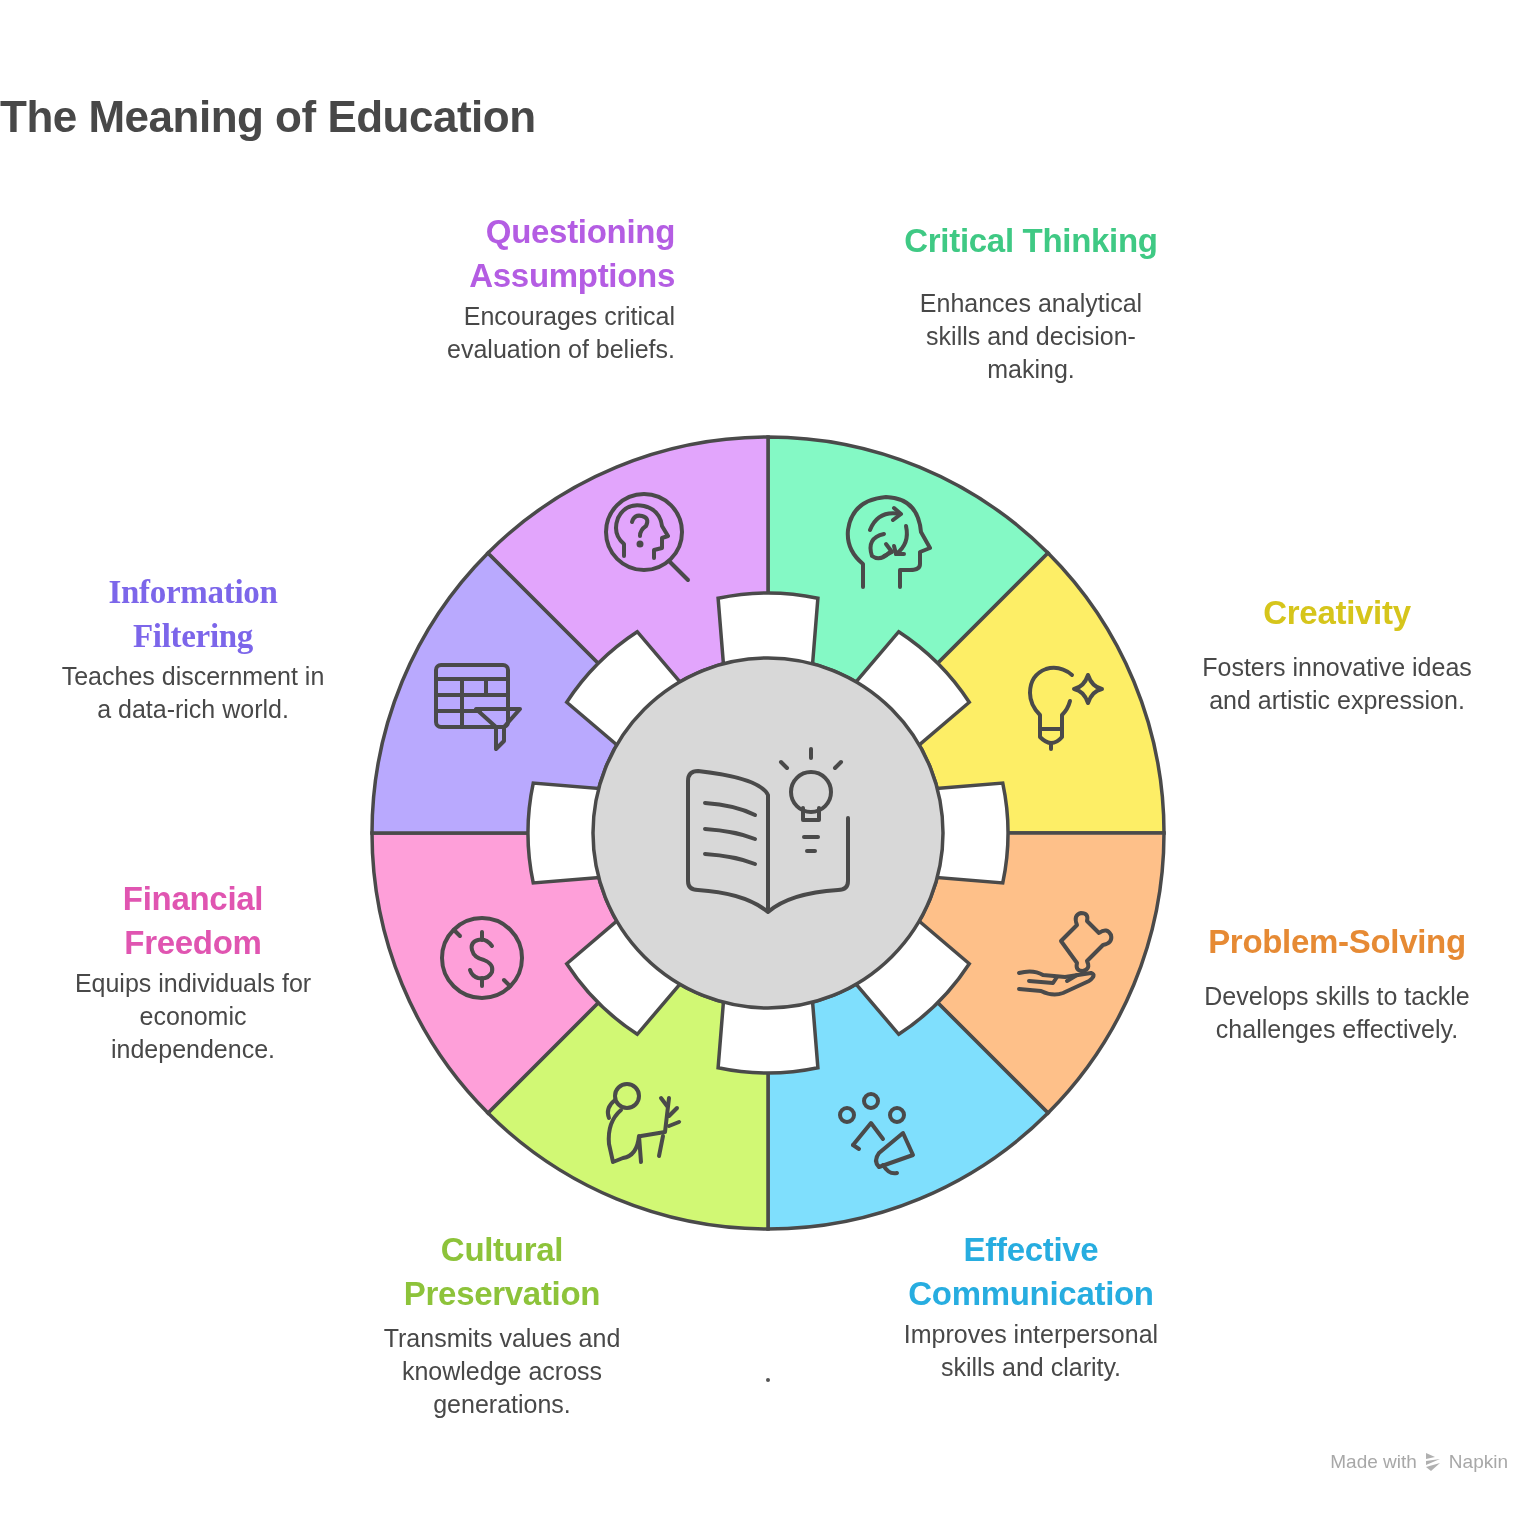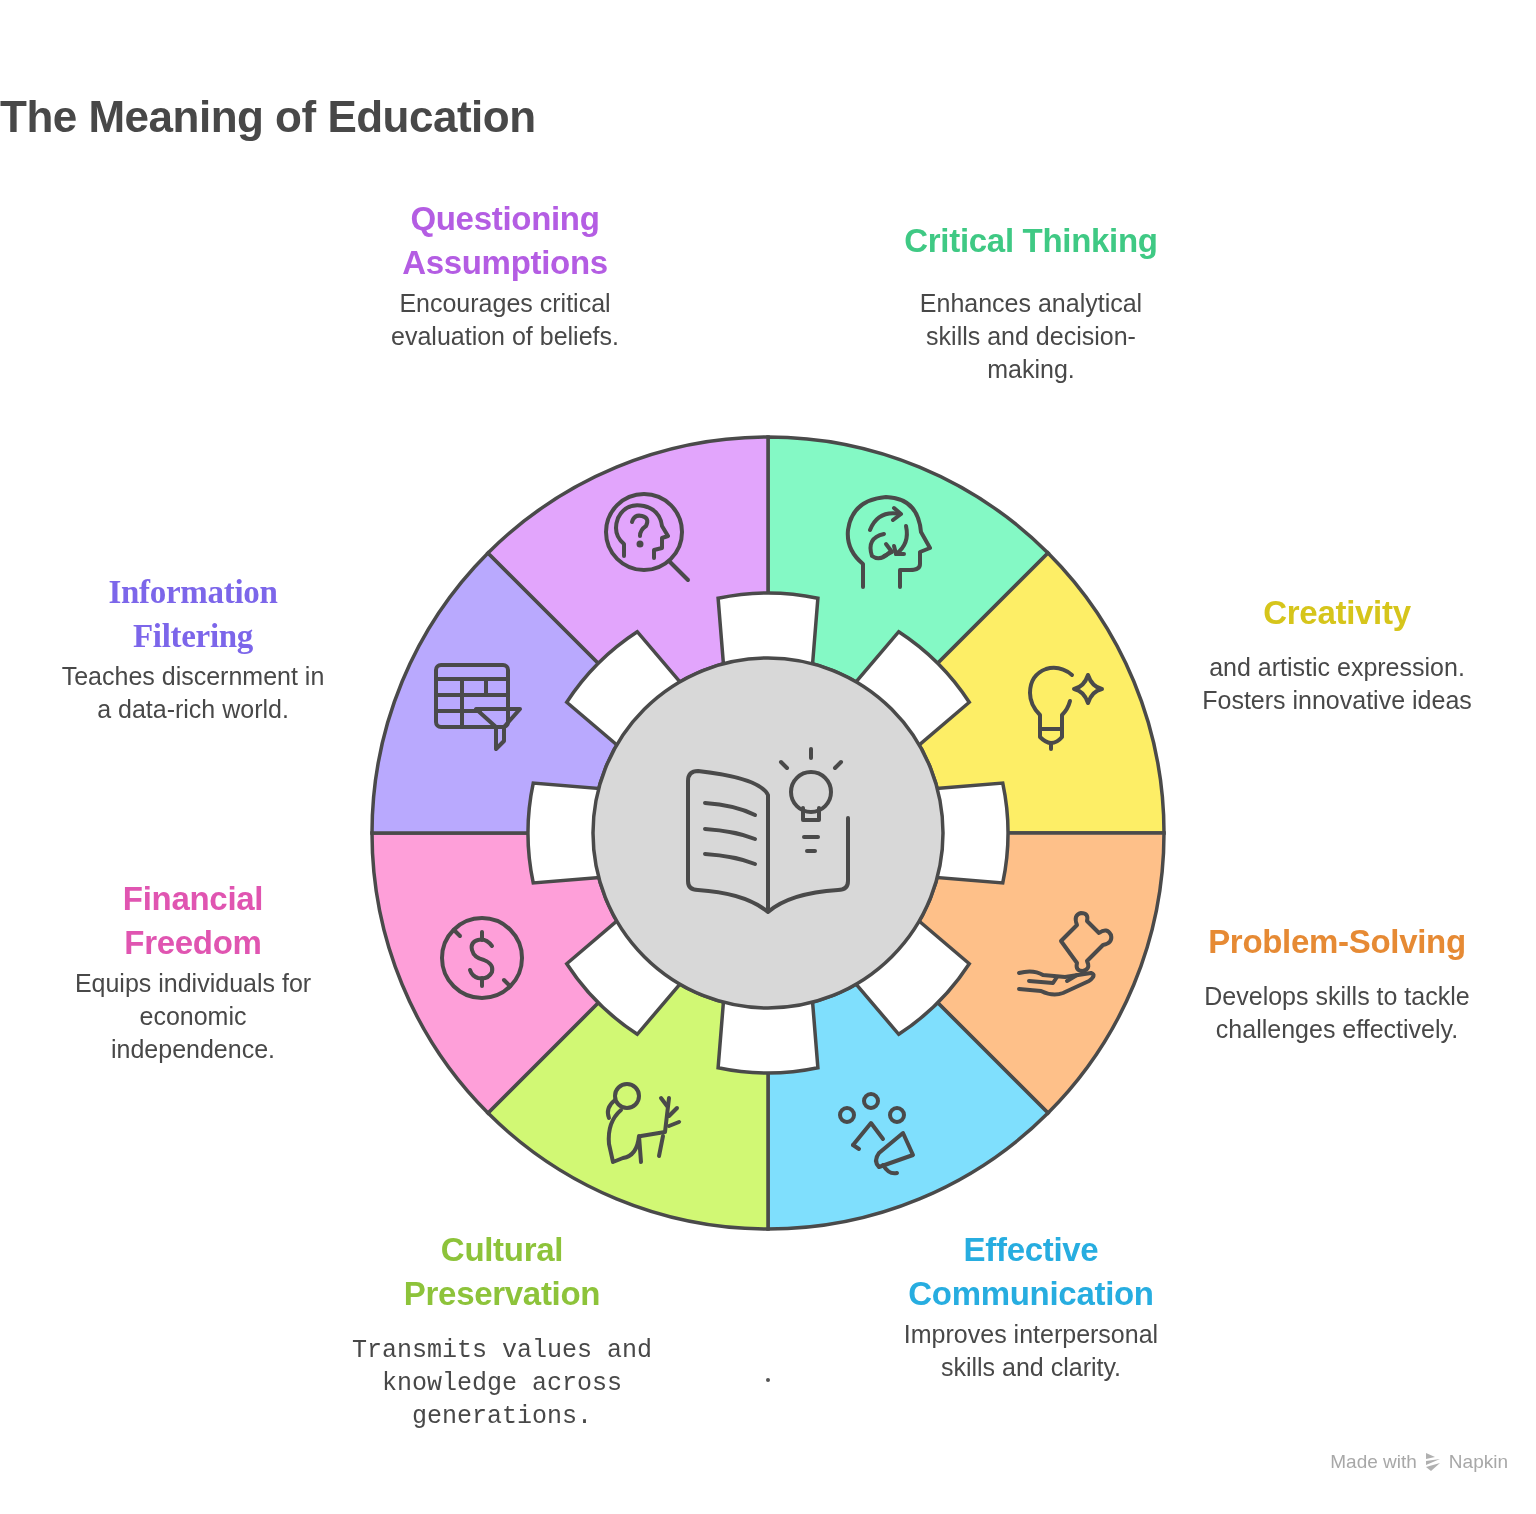--- a/index.html
+++ b/index.html
@@ -130,22 +130,22 @@
         <div>Enhances analytical</div>
         <div>skills and decision-</div>
         <div>making.</div>
       </div>
     </div>
     <div class="label" style="left: 1167px; width: 340px; top: 591px;">
       <div class="head" style="color: rgb(214, 197, 27);">
         <div>Creativity</div>
       </div>
       <div class="desc" style="margin-top: 16px;">
+        <div>Fosters innovative ideas</div>
         <div>and artistic expression.</div>
-        <div>Fosters innovative ideas</div>
       </div>
     </div>
     <div class="label" style="left: 1167px; width: 340px; top: 920px;">
       <div class="head" style="color: rgb(230, 138, 52);">
         <div>Problem-Solving</div>
       </div>
       <div class="desc" style="margin-top: 16px;">
         <div>Develops skills to tackle</div>
         <div>challenges effectively.</div>
       </div>
@@ -158,21 +158,21 @@
       <div class="desc" style="margin-top: 2px;">
         <div>Improves interpersonal</div>
         <div>skills and clarity.</div>
       </div>
     </div>
     <div class="label" style="left: 332px; width: 340px; top: 1228px;">
       <div class="head" style="color: rgb(141, 195, 58);">
         <div>Cultural</div>
         <div>Preservation</div>
       </div>
-      <div class="desc" style="margin-top: 18px; font-family: Liberation Mono, monospace;">
+      <div class="desc" style="margin-top: 6px;">
         <div>Transmits values and</div>
         <div>knowledge across</div>
         <div>generations.</div>
       </div>
     </div>
     <div class="label" style="left: 23px; width: 340px; top: 877px;">
       <div class="head" style="color: rgb(224, 85, 177);">
         <div>Financial</div>
         <div>Freedom</div>
       </div>
@@ -185,21 +185,21 @@
     <div class="label" style="left: 23px; width: 340px; top: 570px;">
       <div class="head" style="color: rgb(124, 102, 234); font-family: Liberation Serif, serif;">
         <div>Information</div>
         <div>Filtering</div>
       </div>
       <div class="desc" style="margin-top: 2px;">
         <div>Teaches discernment in</div>
         <div>a data-rich world.</div>
       </div>
     </div>
-    <div class="label" style="left: 335px; width: 340px; top: 197px;">
+    <div class="label" style="left: 335px; width: 340px; top: 210px; text-align: right;">
       <div class="head" style="color: rgb(180, 93, 227);">
         <div>Questioning</div>
         <div>Assumptions</div>
       </div>
       <div class="desc" style="margin-top: 2px;">
         <div>Encourages critical</div>
         <div>evaluation of beliefs.</div>
       </div>
     </div>
   </div>

